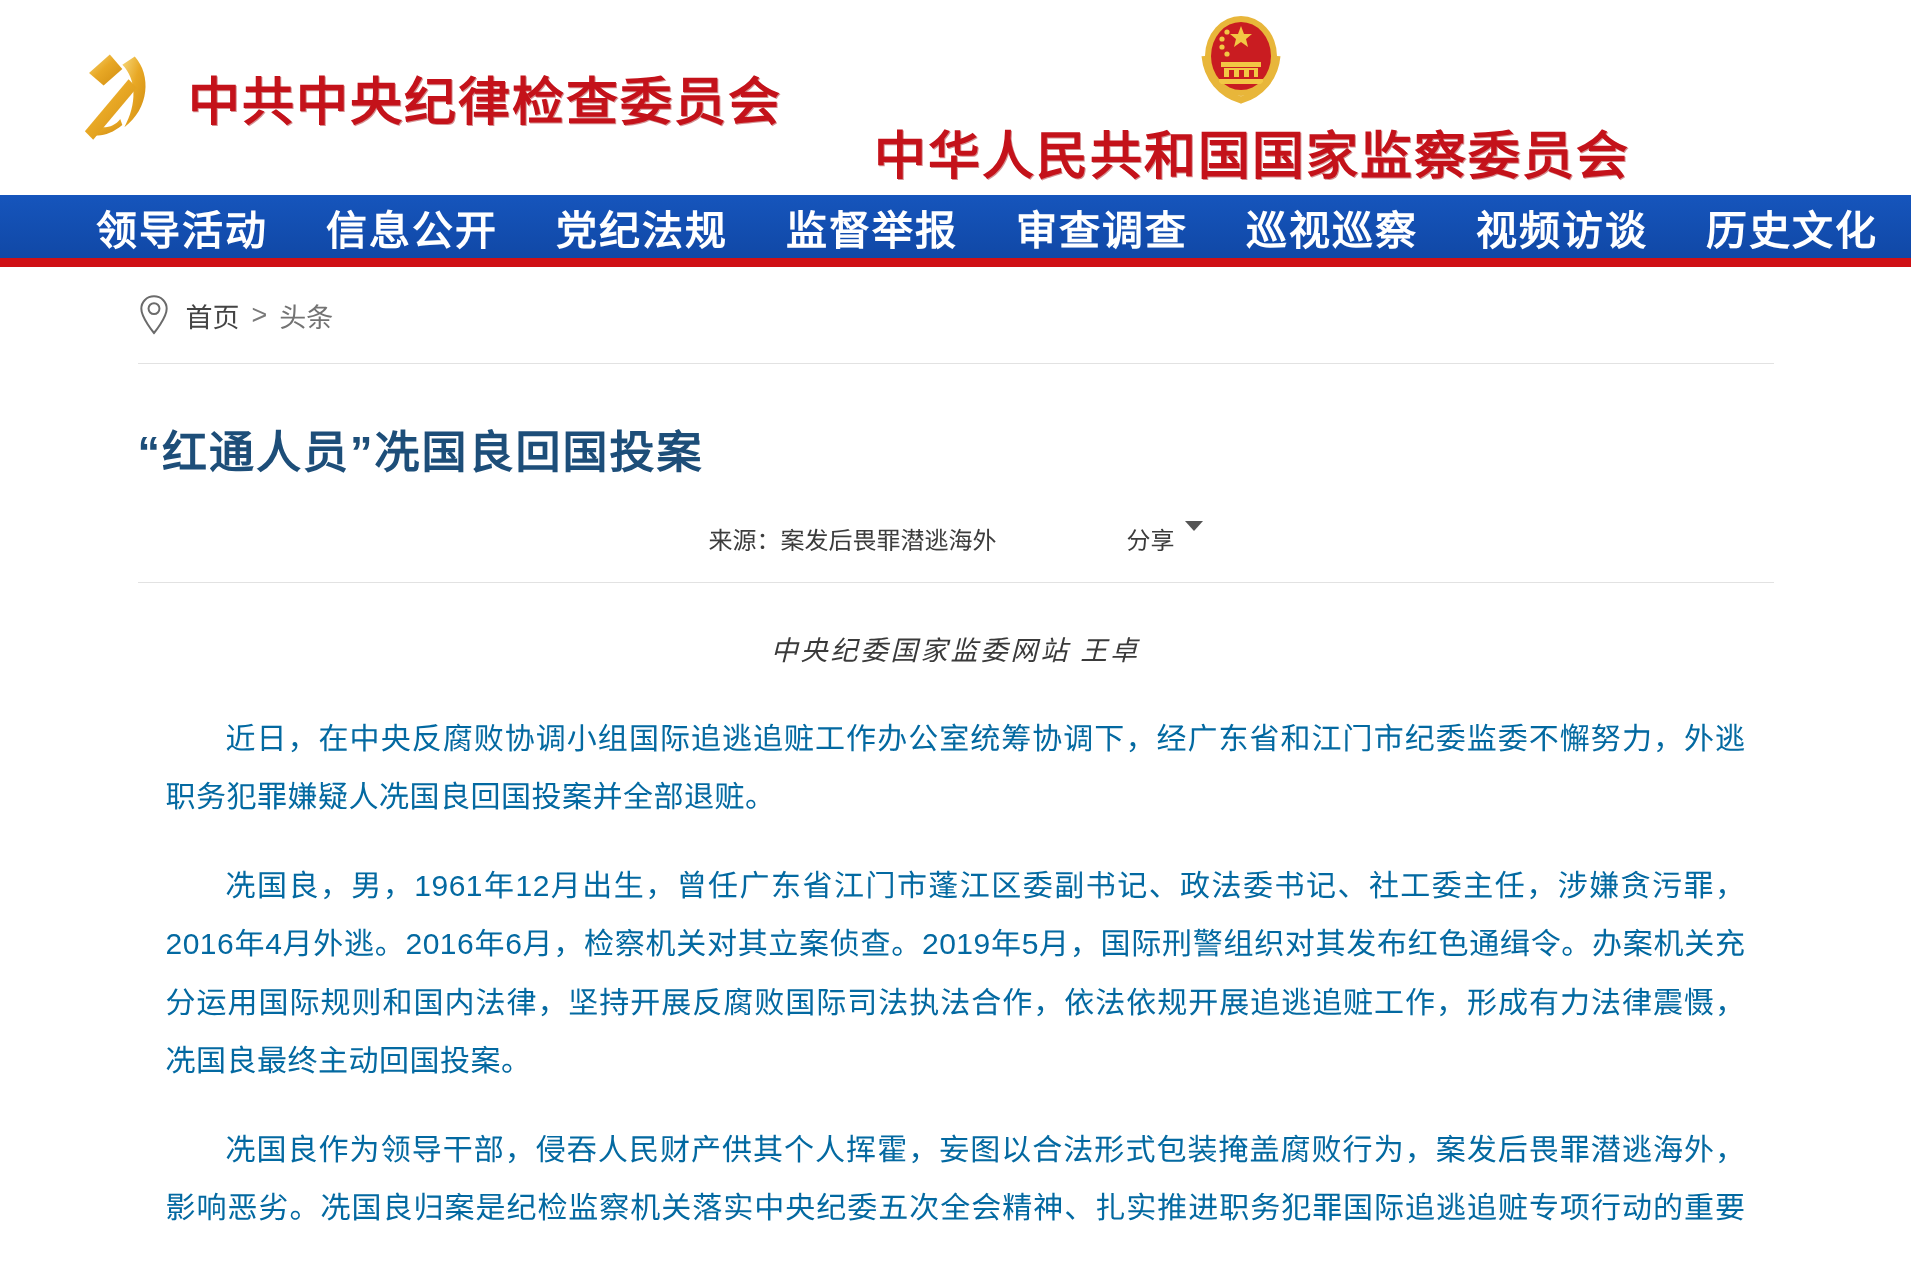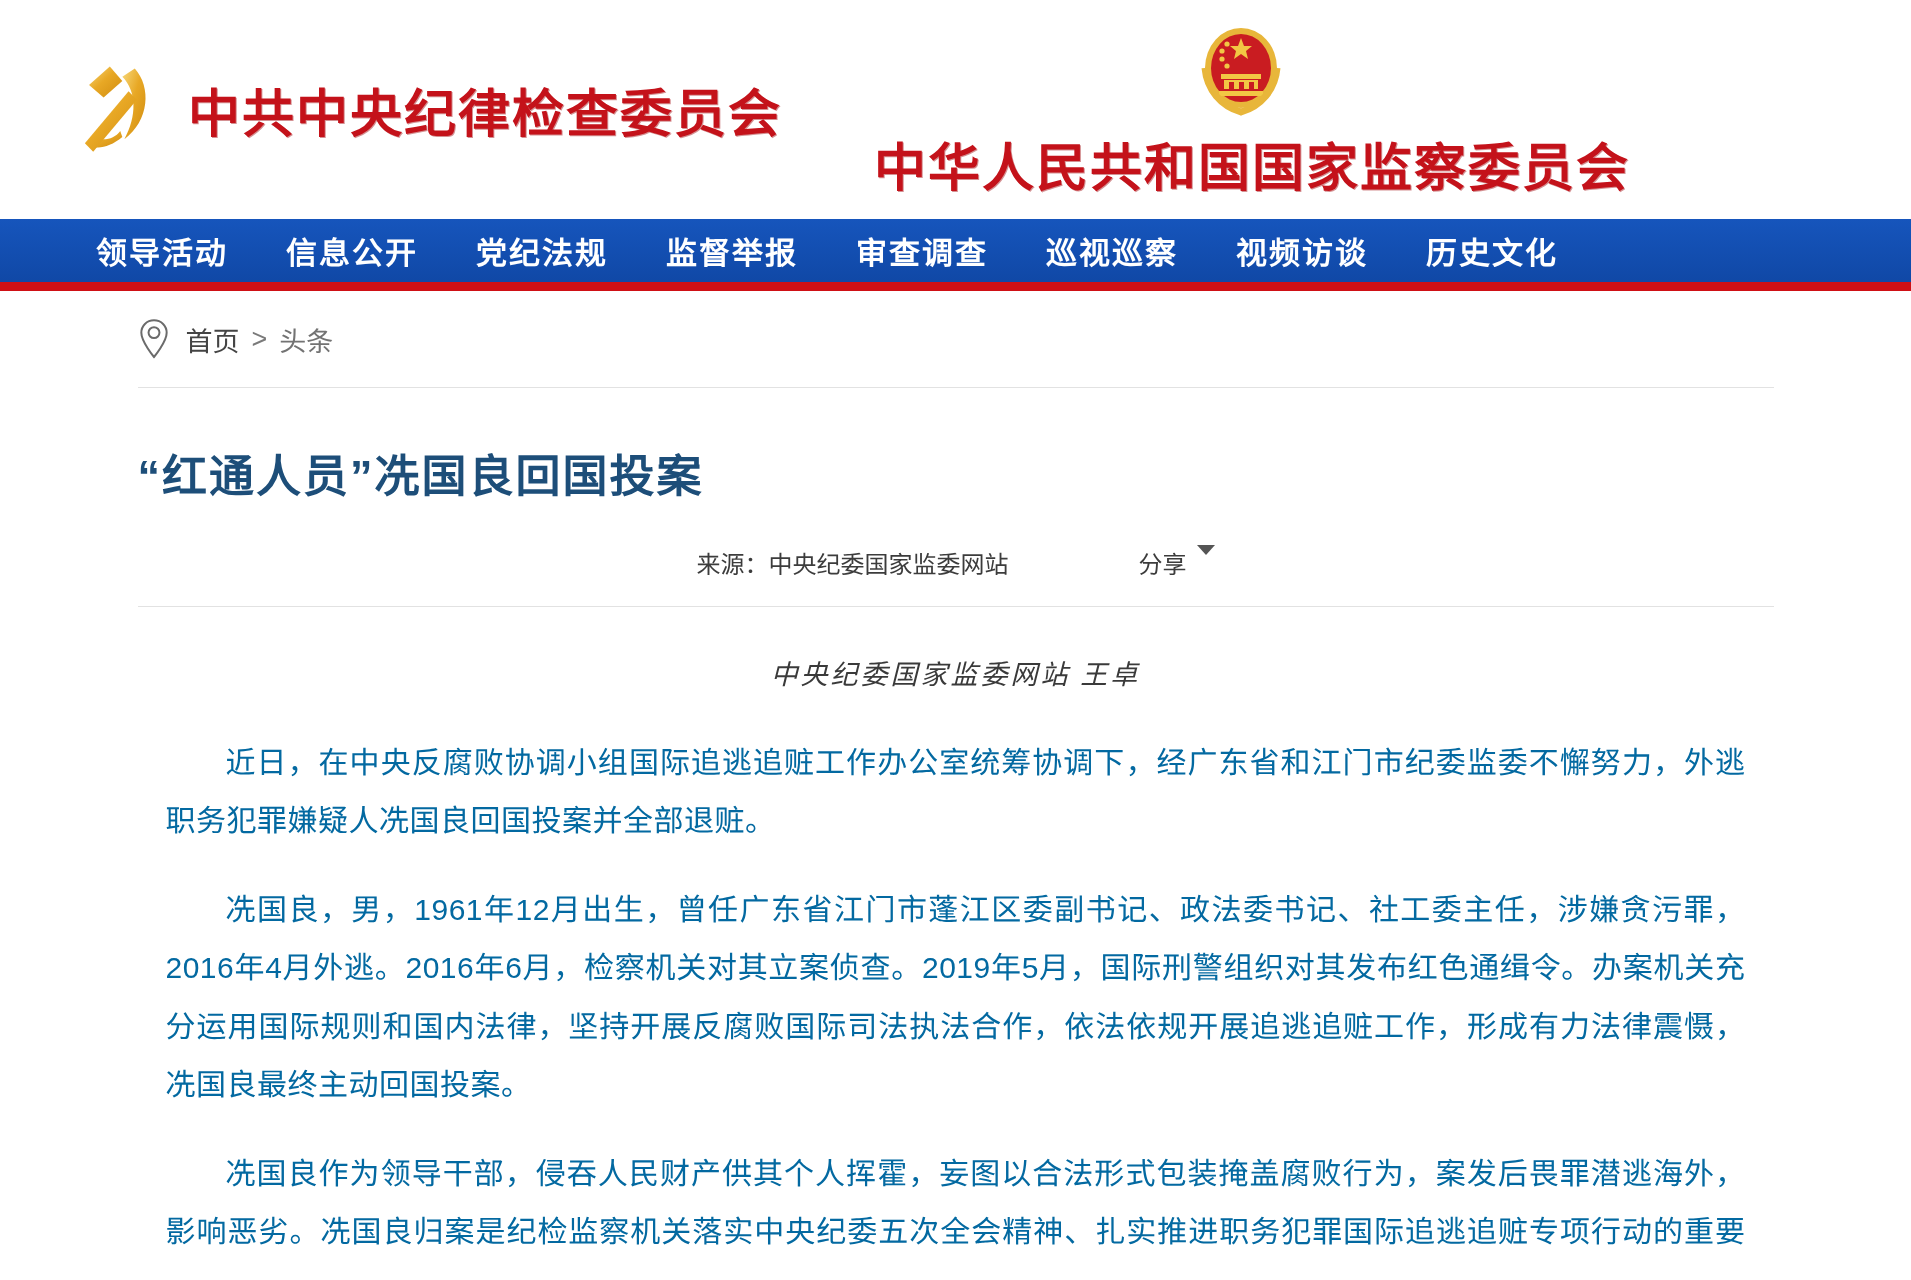--- a/index.html
+++ b/index.html
@@ -9,21 +9,21 @@
     width: 1911px;
     height: 1280px;
     background: #ffffff;
     font-family: "Liberation Sans", "DejaVu Sans", sans-serif;
     overflow: hidden;
     position: relative;
   }
 
   
   .site-header {
-    height: 219px;
+    height: 195px;
     background: #ffffff;
     display: flex;
     align-items: center;
     position: relative;
   }
   .logo-block {
     display: flex;
     align-items: center;
   }
   .logo-block.left  { margin-left: 62px; }
@@ -48,21 +48,21 @@
     height: 72px;
     display: flex;
     align-items: center;
     padding-left: 96px;
     border-bottom: 9px solid #cf1015;
   }
   .nav-item {
     color: #ffffff;
     font-family: Liberation Serif, serif;
     font-weight: bold;
-    font-size: 31px;
+    font-size: 41px;
     letter-spacing: 2px;
     white-space: nowrap;
     margin-right: 58px;
     cursor: pointer;
     text-decoration: none;
   }
   .nav-item:last-child { margin-right: 16px; }
 
   
   .content-wrap {
@@ -242,21 +242,21 @@
     <a class="crumb-link">首页</a>
     <span class="crumb-sep">&gt;</span>
     <span class="crumb-current">头条</span>
   </div>
 
   <article class="article">
 
     <h1 class="article-title">“红通人员”冼国良回国投案</h1>
 
     <div class="article-meta">
-      <span class="meta-item">来源：中央纪委国家监委网站</span>
+      <span class="meta-item">来源：案发后畏罪潜逃海外</span>
       <span class="share-box">
         <span>分享</span>
         <span class="caret-down"></span>
       </span>
     </div>
 
     <div class="meta-rule"></div>
 
     <div class="byline">中央纪委国家监委网站 王卓</div>
 

